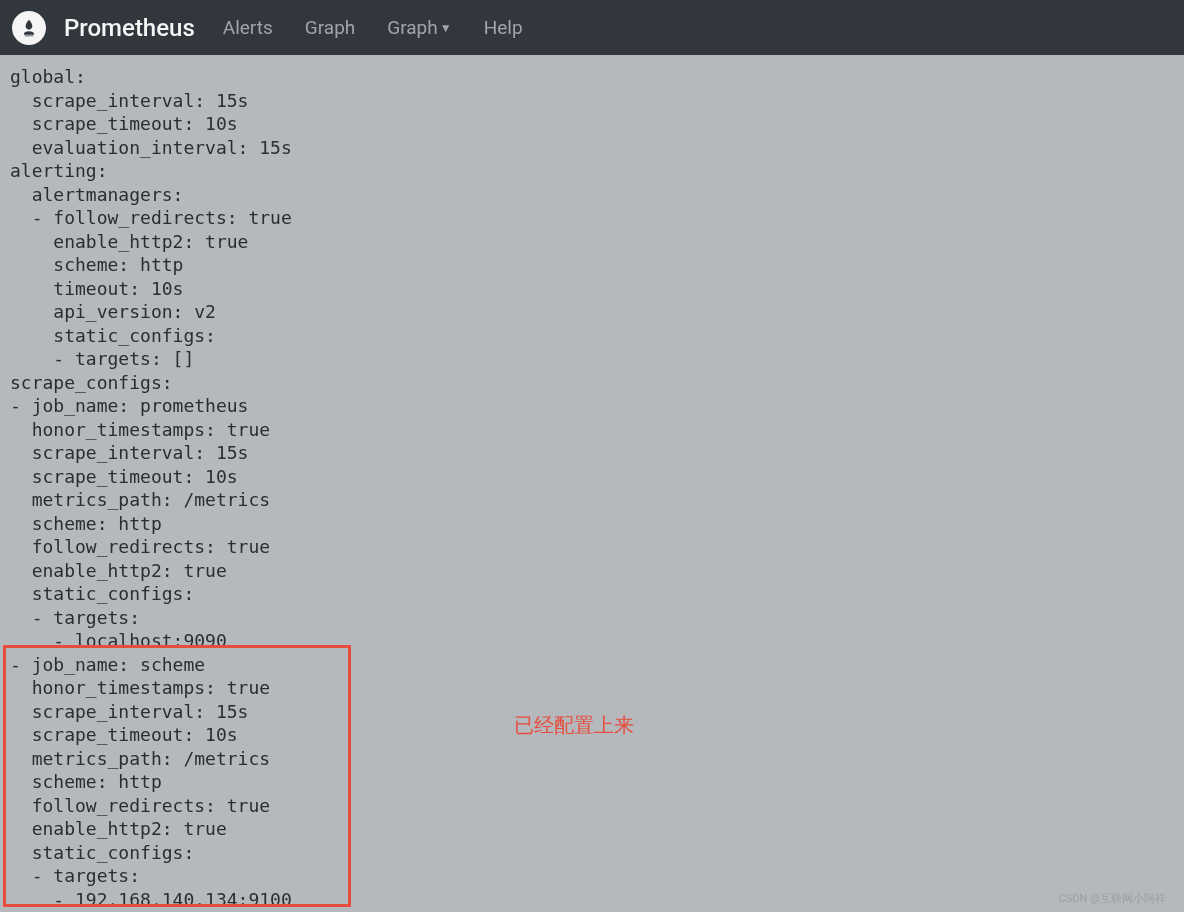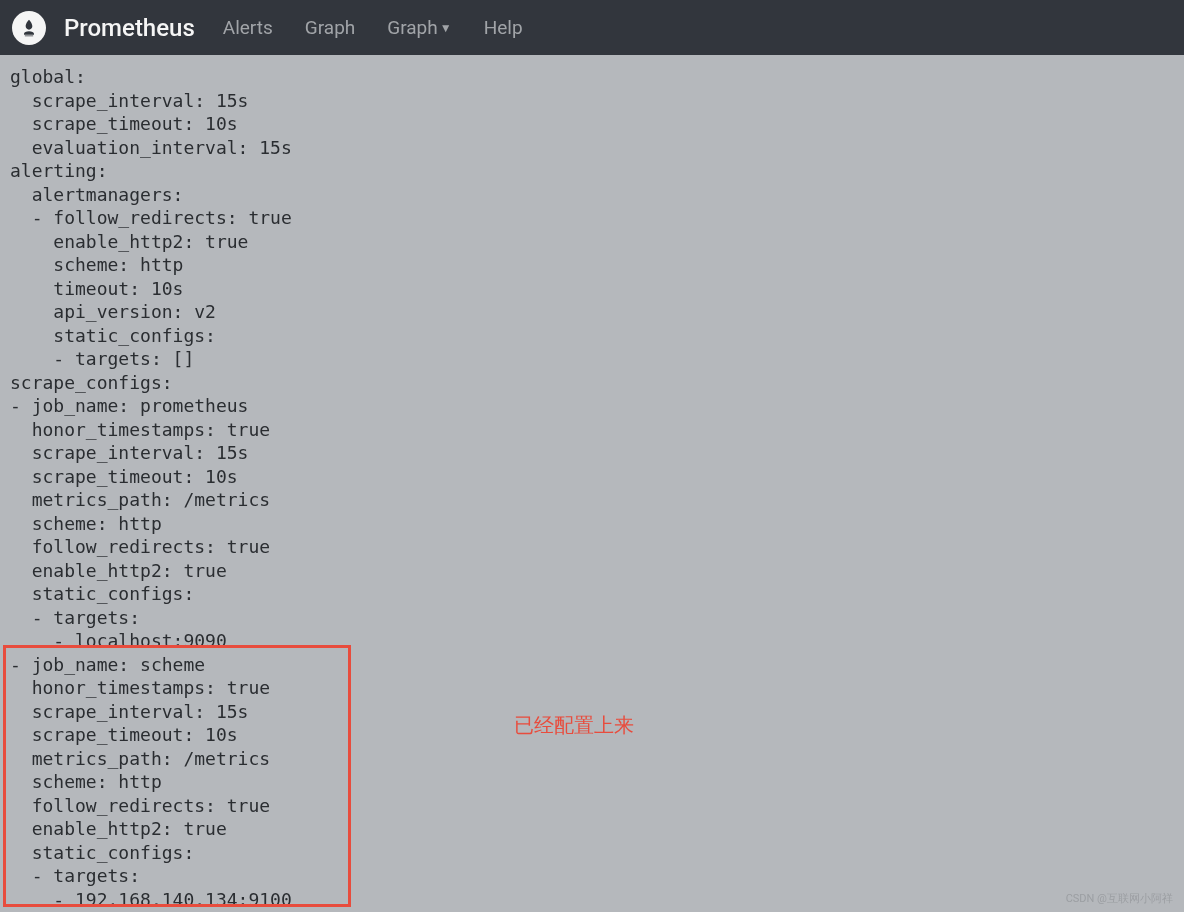--- a/index.html
+++ b/index.html
@@ -84,21 +84,21 @@
     .annotation-text {
       position: absolute;
       left: 514px;
       top: 712px;
       color: #e84c3d;
       font-size: 20px;
       font-family: -apple-system, BlinkMacSystemFont, "Segoe UI", sans-serif;
     }
     .watermark {
       position: absolute;
-      right: 11px;
+      right: 18px;
       bottom: 6px;
       color: #8a8d91;
       font-size: 11px;
       opacity: 0.6;
     }
   </style>
 </head>
 <body>
 
 <nav class="navbar">

